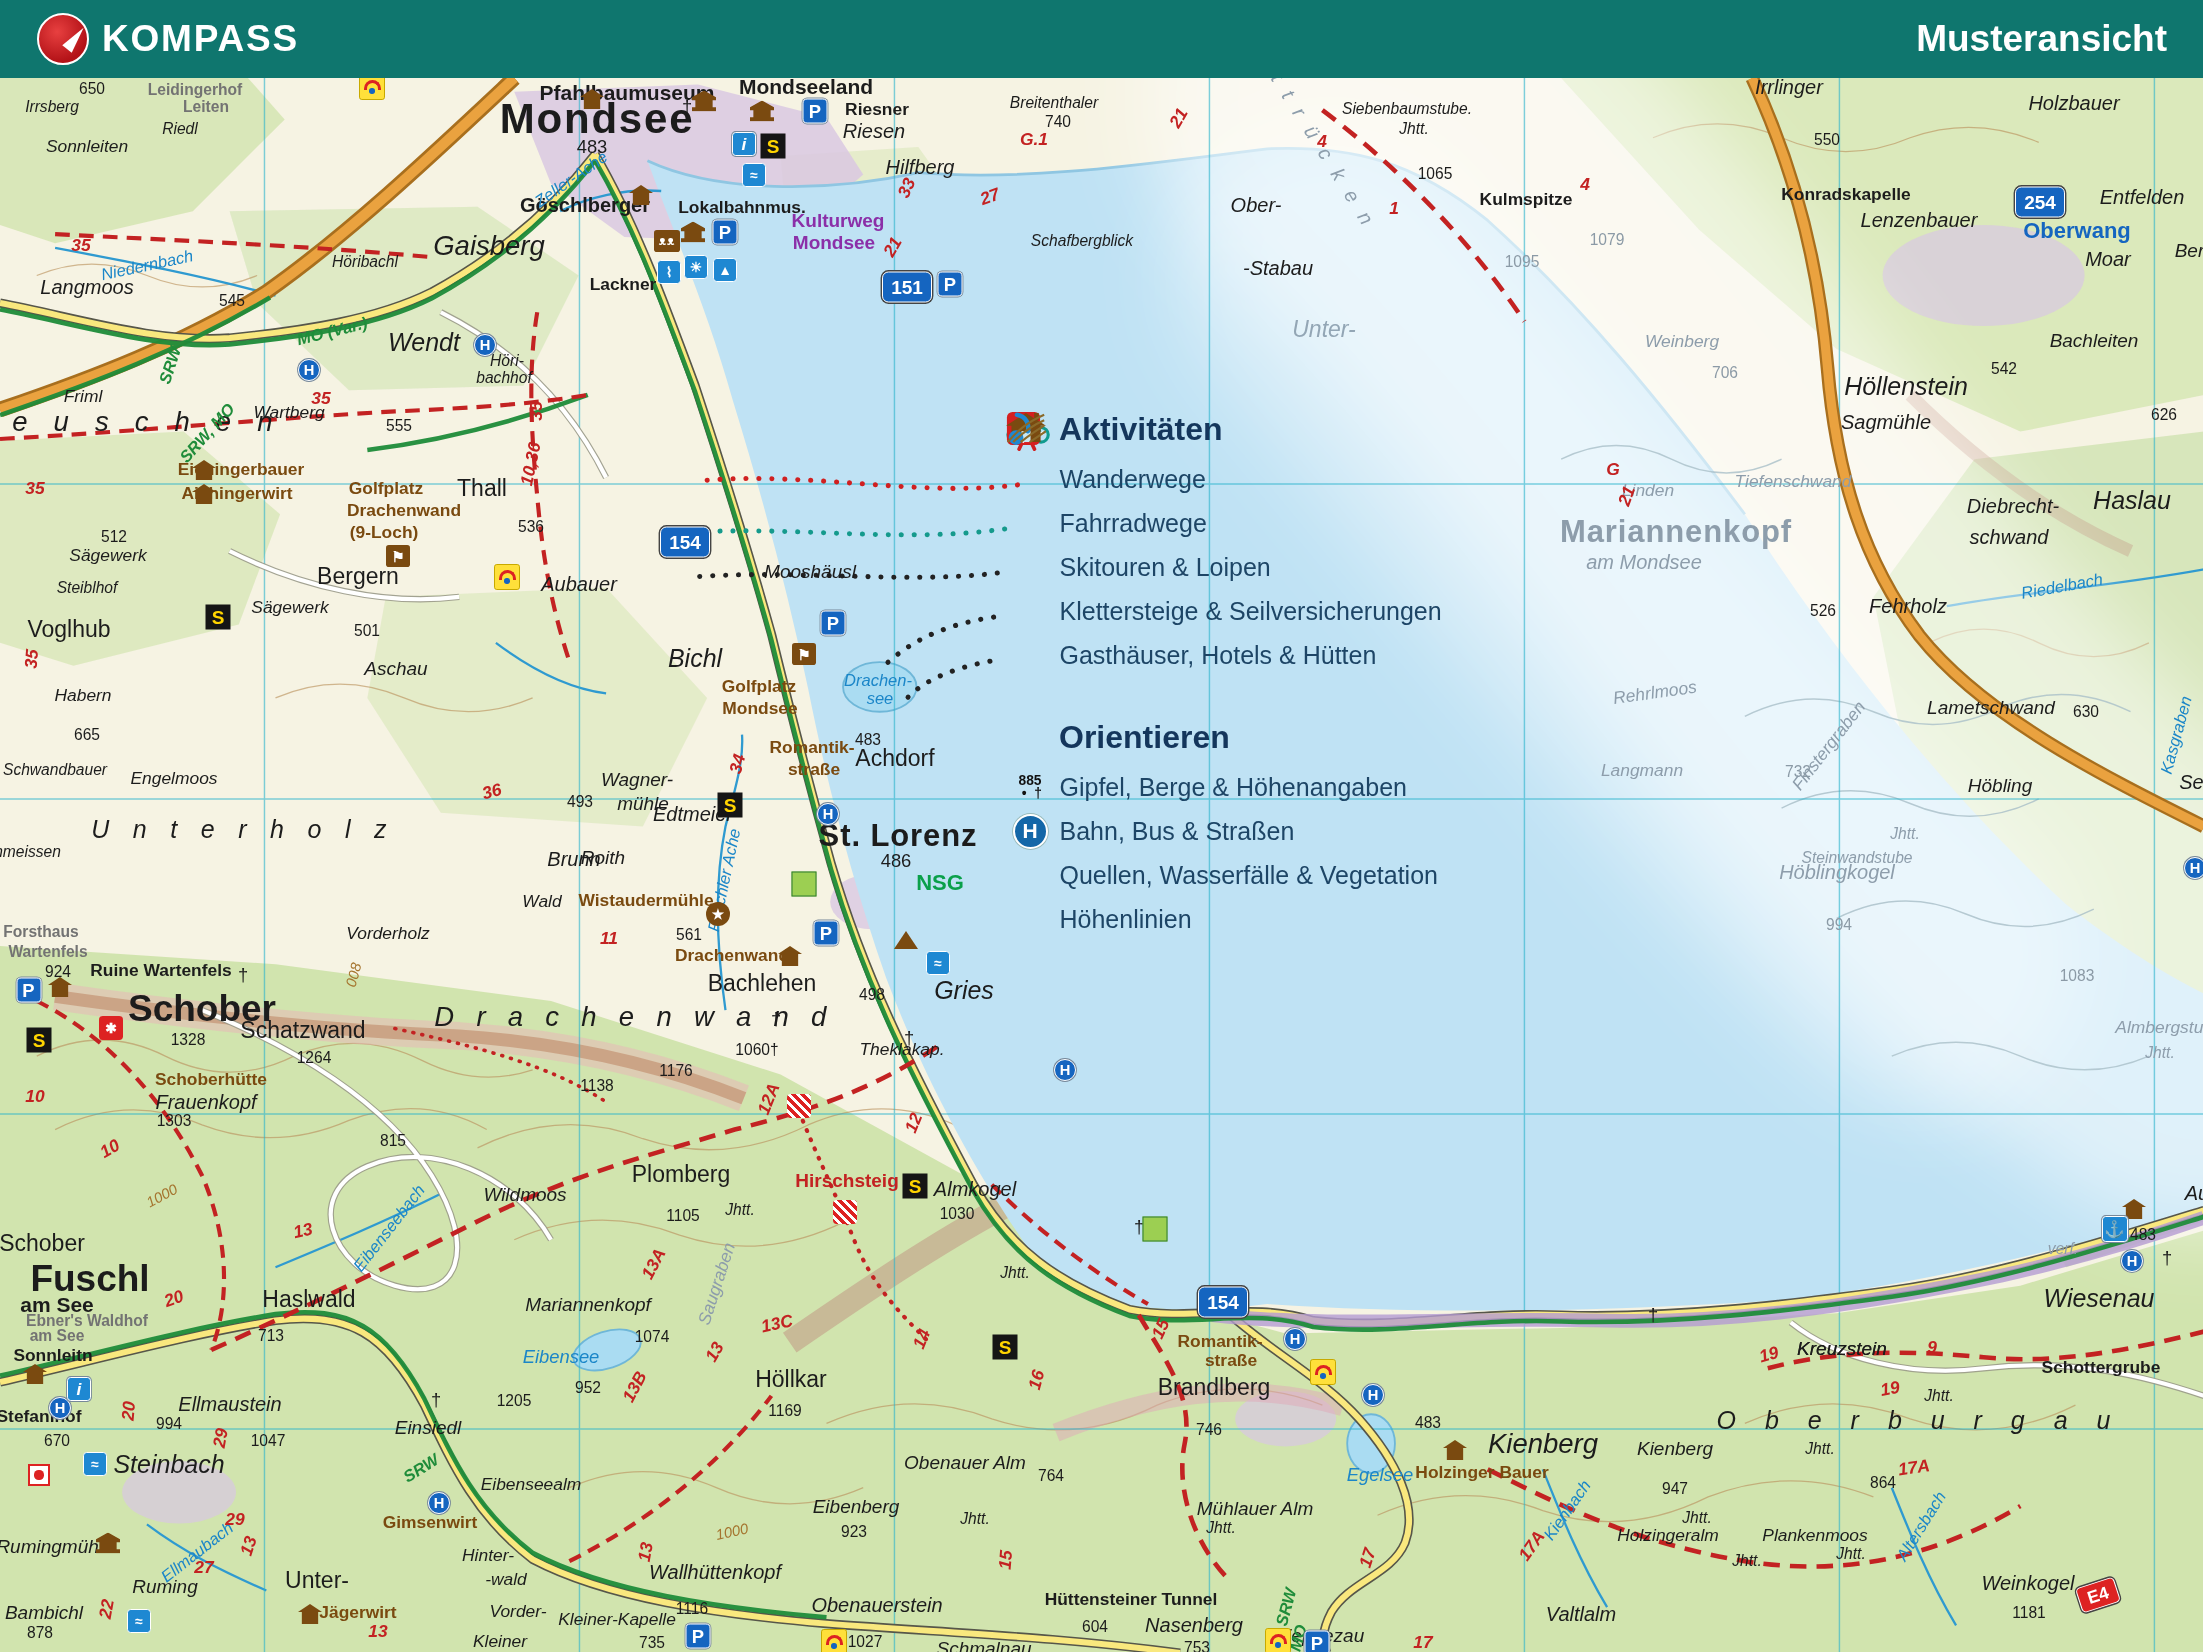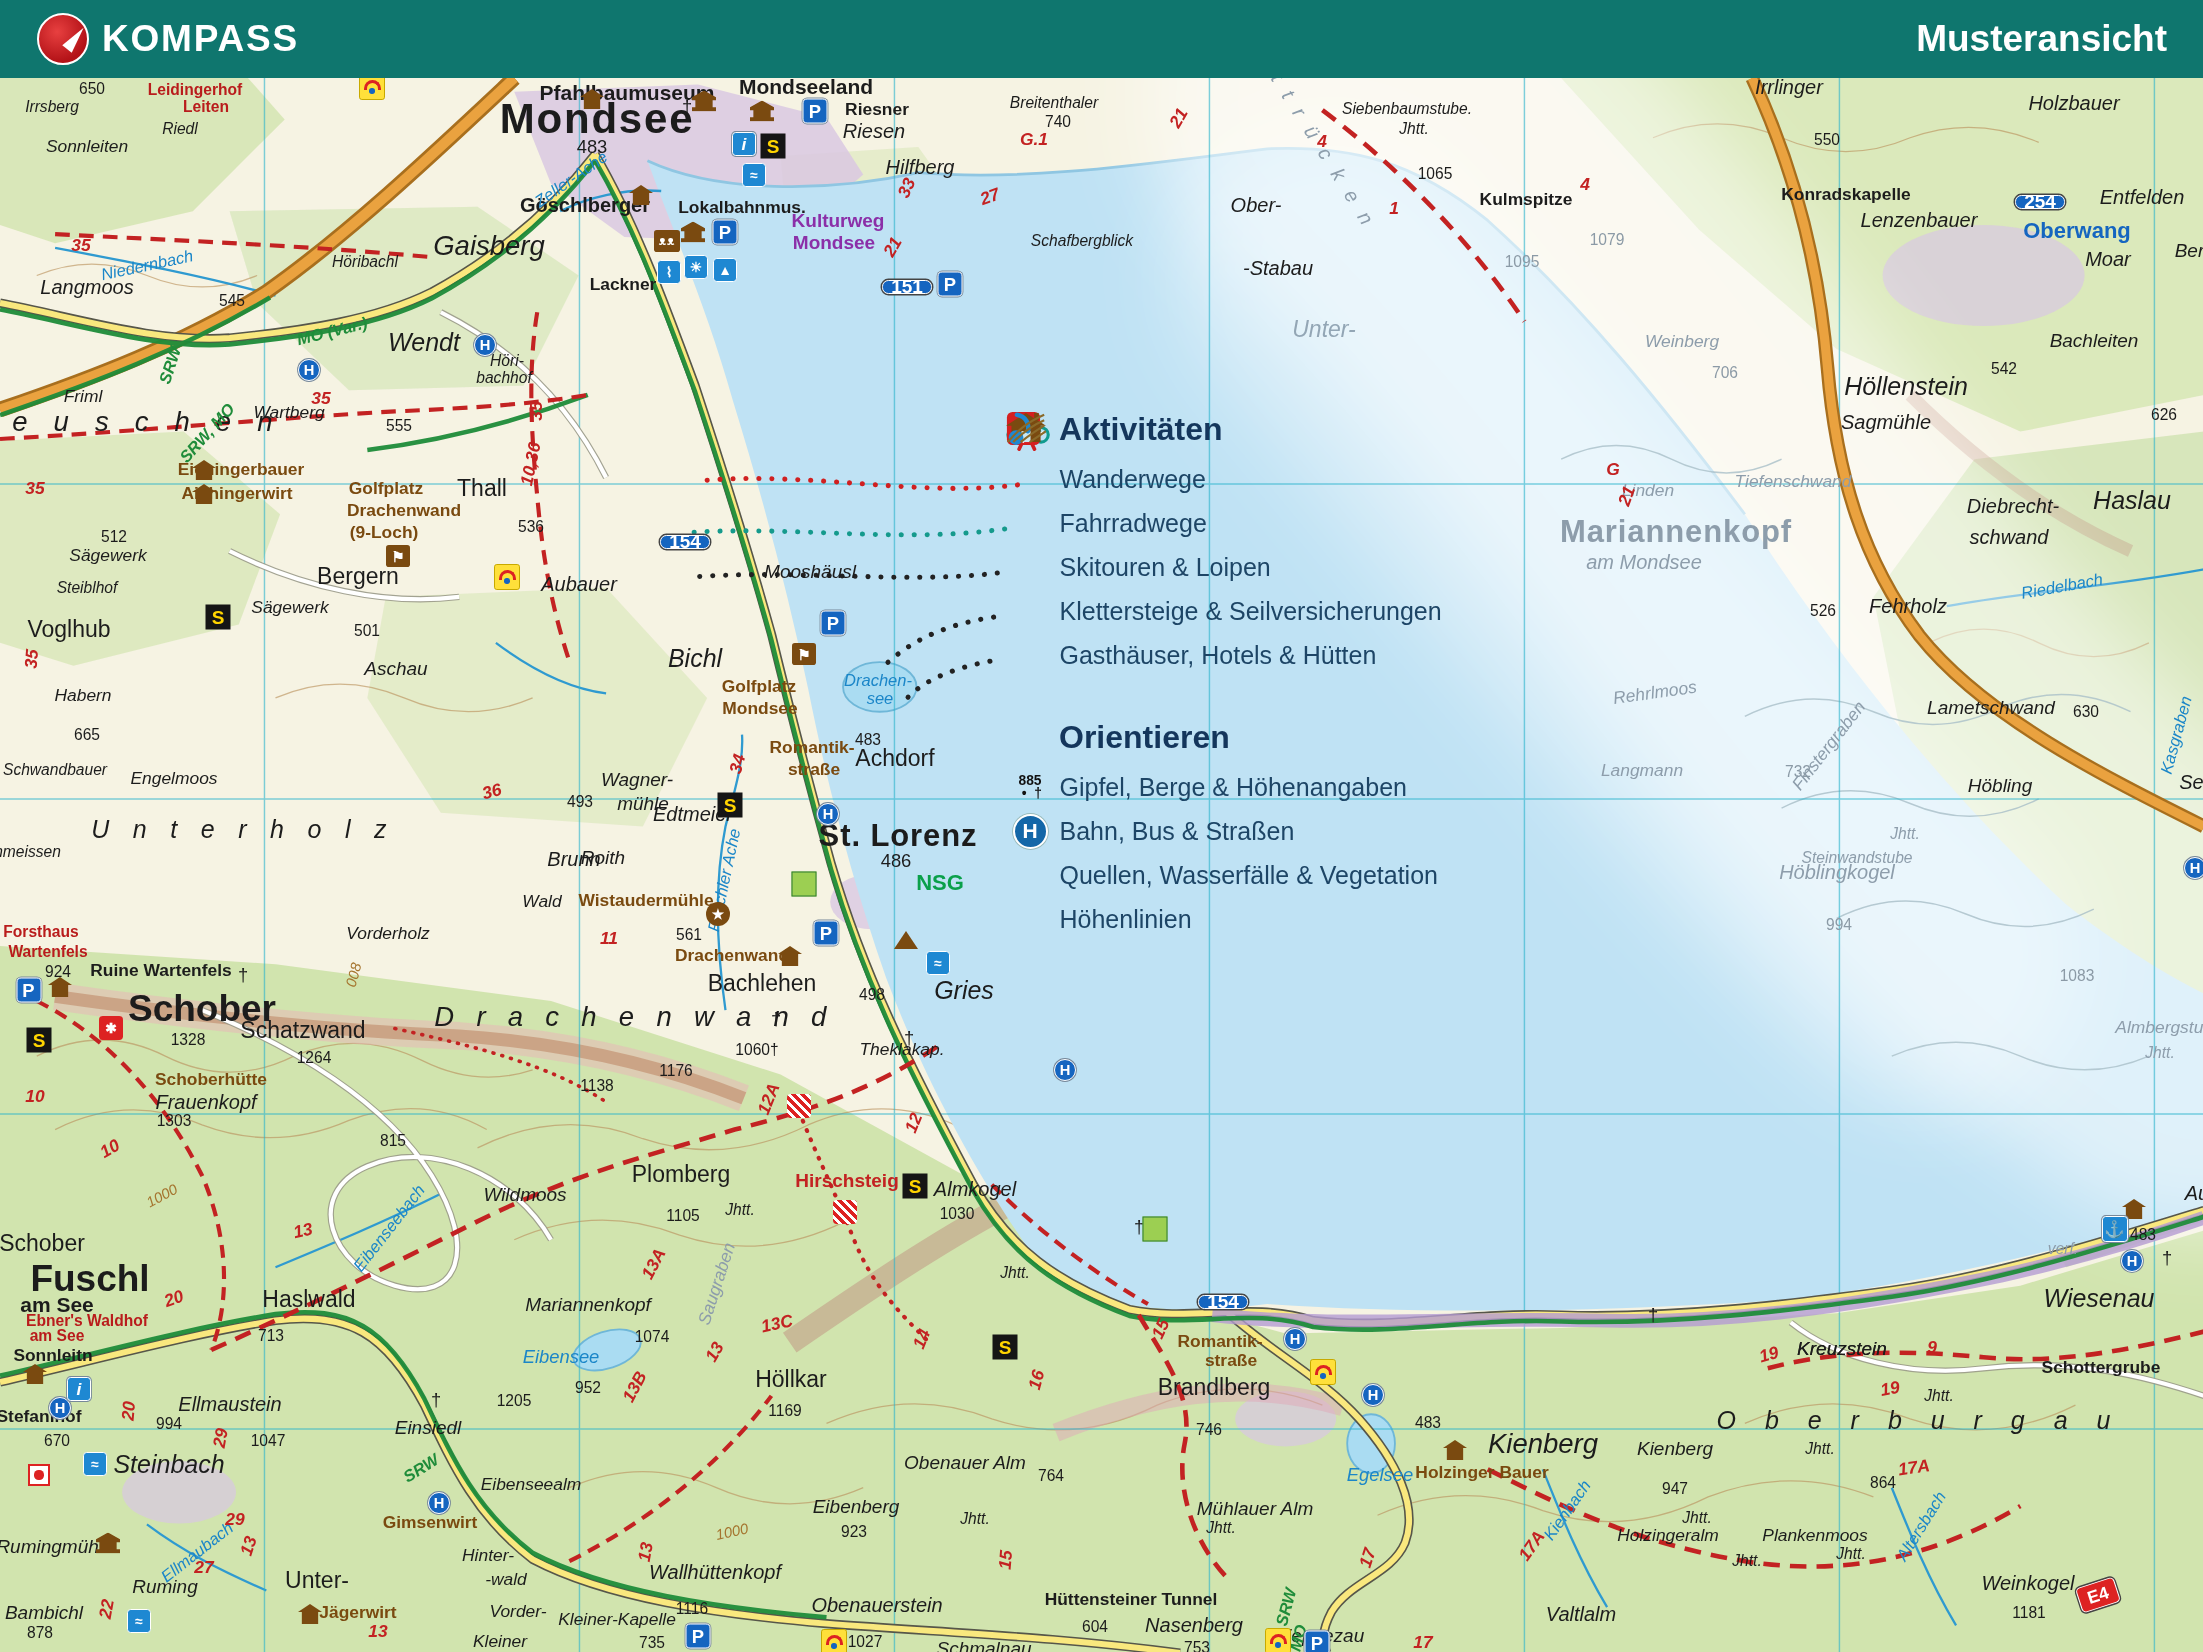--- a/index.html
+++ b/index.html
@@ -29,42 +29,42 @@
   .i22{font-style:italic;font-size:19px;}
   .i20{font-style:italic;font-size:17.4px;}
   .i18{font-style:italic;font-size:15.6px;}
   .e20{font-size:18.4px;} .e18{font-size:15.6px;}
   .gray18{font-size:15.6px;color:#8b9aa6;}
   .g18{font-style:italic;font-size:15.6px;color:#8d9dab;}
   .g20{font-style:italic;font-size:17.4px;color:#8d9dab;}
   .g22{font-style:italic;font-size:20px;color:#8d9dab;}
   .g26{font-style:italic;font-size:23px;color:#93a6b5;}
   .gbig{font-weight:bold;font-size:31px;color:#8d9dab;letter-spacing:0.9px;}
-  .brn18{font-weight:bold;font-size:15.6px;color:#b91c1c;}
+  .brn18{font-weight:bold;font-size:15.6px;color:#737373;}
   .brn20{font-weight:bold;font-size:17.4px;color:#7a4a10;}
   .blu{font-style:italic;font-size:16.5px;color:#1b86c8;}
   .blu20{font-style:italic;font-size:18.4px;color:#1b86c8;}
   .red18{font-weight:bold;font-style:italic;font-size:17.4px;color:#c32222;}
   .redb22{font-weight:bold;font-size:19px;color:#c32222;}
   .grn{font-weight:bold;font-style:italic;font-size:16.5px;color:#1f8c3a;}
   .pur22{font-weight:bold;font-size:19px;color:#8b2fa8;}
   .nsg{font-weight:bold;font-size:22px;color:#0aa04a;}
   .blue24{font-weight:bold;font-size:22px;color:#1565c0;}
   .cont{font-style:italic;font-size:14.7px;color:#a5752f;}
   
   #icons{position:absolute;left:0;top:0;width:2204px;height:1653px;z-index:11;pointer-events:none;}
   .ic{position:absolute;transform:translate(-50%,-50%);display:flex;align-items:center;justify-content:center;font-weight:bold;box-sizing:border-box;}
   .ic-P{width:25px;height:25px;background:#1565c0;color:#fff;border-radius:4.6px;font-size:18.4px;border:1.8px solid #fff;box-shadow:0 0 0 0.9px #789;}
   .ic-H{width:22px;height:22px;background:#1565c0;color:#fff;border-radius:50%;font-size:14.7px;border:1.8px solid #fff;box-shadow:0 0 0 0.9px #789;}
   .ic-S{width:25px;height:25px;background:#151515;color:#ffd400;font-size:19px;}
   .ic-i{width:24px;height:24px;background:#1e88d2;color:#fff;font-size:17.4px;border-radius:3.7px;font-style:italic;border:1.8px solid #fff;box-shadow:0 0 0 0.9px #789;}
   .ic-Q{width:26px;height:26px;background:#ffe03a;border:1.8px solid #c8a900;border-radius:2.8px;flex-direction:column;}
   .ic-Q:before{content:"";width:11px;height:6.4px;border:3.7px solid #d22;border-bottom:none;border-radius:9.2px 9.2px 0 0;}
   .ic-Q:after{content:"";width:5.5px;height:5.5px;border-radius:50%;background:#1565c0;margin-top:-1.8px;}
-  .ic-shield{min-width:50px;height:14px;background:#1565c0;color:#fff;border:1.8px solid #fff;border-radius:6.4px;font-size:19px;box-shadow:0 0 0 1.4px #444;padding:0 3.7px;}
+  .ic-shield{min-width:50px;height:31px;background:#1565c0;color:#fff;border:1.8px solid #fff;border-radius:6.4px;font-size:19px;box-shadow:0 0 0 1.4px #444;padding:0 3.7px;}
   .ic-shieldred{min-width:40px;height:26px;background:#d22;color:#fff;border:1.8px solid #fff;border-radius:4.6px;font-size:17.4px;box-shadow:0 0 0 1.4px #444;transform:translate(-50%,-50%) rotate(-18deg);}
   .ic-hut{width:24px;height:20px;background:#7a4a10;clip-path:polygon(50% 0,100% 40%,84% 40%,84% 100%,16% 100%,16% 40%,0 40%);}
   .ic-museum{width:24px;height:21px;background:#7a4a10;clip-path:polygon(50% 0,100% 32%,100% 46%,86% 46%,86% 80%,100% 80%,100% 100%,0 100%,0 80%,14% 80%,14% 46%,0 46%,0 32%);}
   .ic-swim{width:24px;height:24px;background:#1e88d2;border-radius:3.7px;color:#fff;font-size:13.8px;border:0.9px solid #fff;}
   .ic-anchor{width:26px;height:26px;background:#1e88d2;border-radius:3.7px;color:#fff;font-size:16.5px;border:1.8px solid #fff;box-shadow:0 0 0 0.9px #789;}
   .ic-climb{width:24px;height:24px;background:#d22;border-radius:3.7px;background-image:repeating-linear-gradient(45deg,rgba(255,255,255,0) 0 3.7px,#fff 3.7px 6.4px);}
   .ic-glove{width:24px;height:24px;background:#d22;border-radius:3.7px;color:#fff;font-size:13.8px;}
   .ic-star{width:24px;height:24px;border-radius:50%;background:#7a4a10;color:#fff;font-size:13.8px;}
   .ic-flagred{width:22px;height:22px;background:#fff;border:2.8px solid #d22;}
   .ic-flagred:after{content:"";width:9.2px;height:9.2px;border-radius:50%;background:#d22;}

